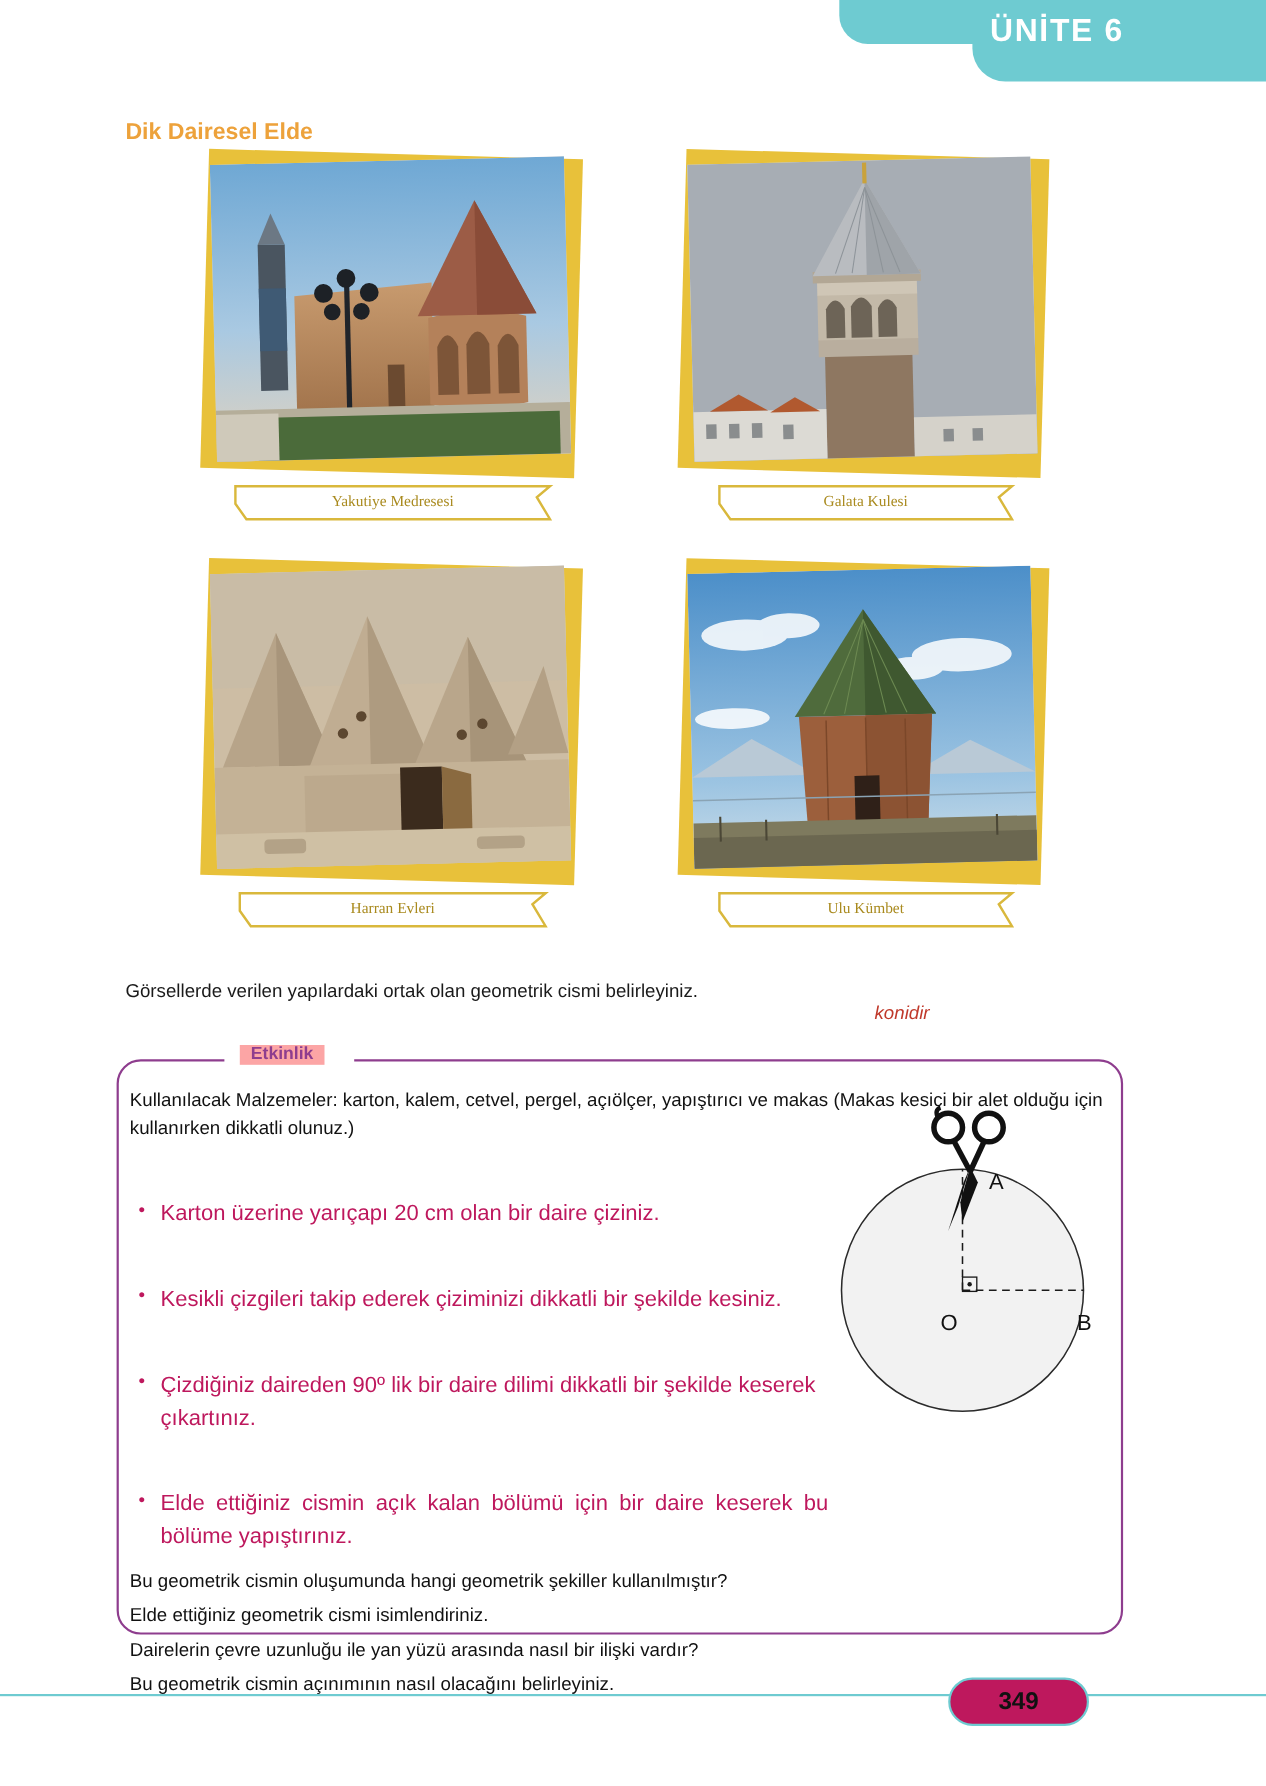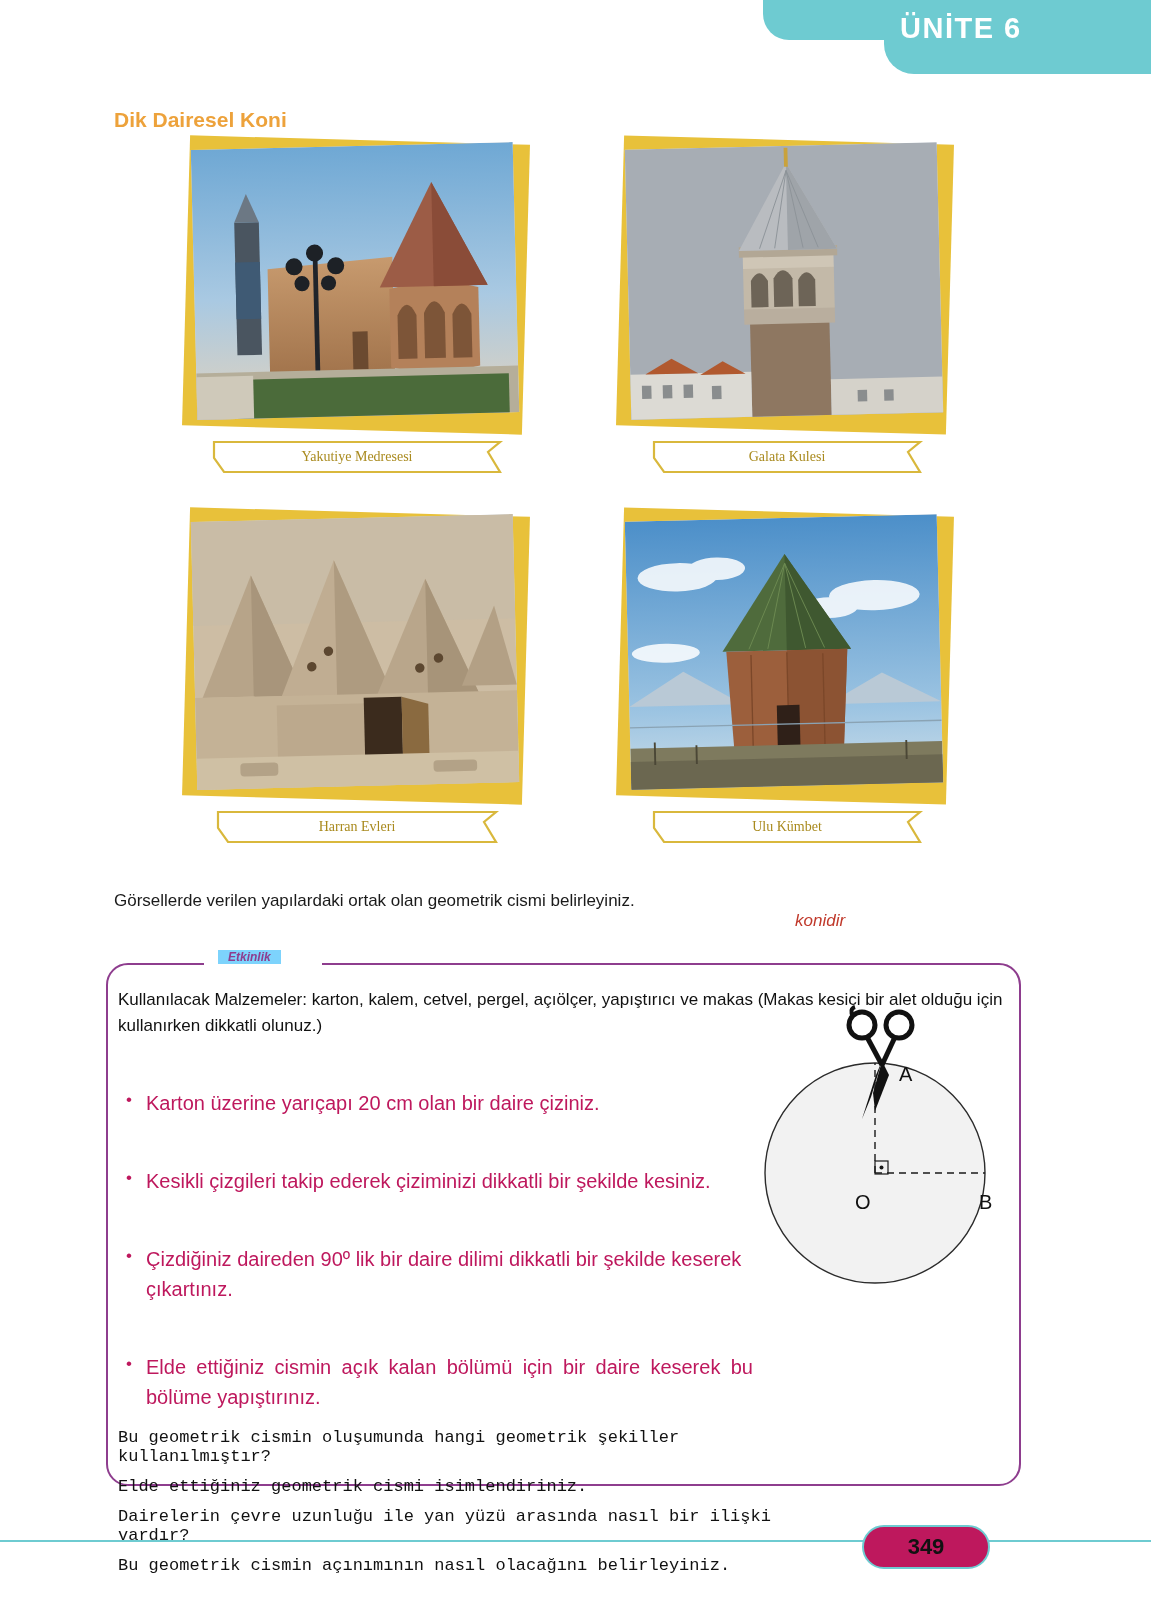--- a/index.html
+++ b/index.html
@@ -74,40 +74,40 @@
   .activity-box {
     position: absolute; left: 106px; top: 963px; width: 915px; height: 523px;
     border: 2px solid var(--purple); border-radius: 22px;
   }
   .activity-notch {
     position: absolute; left: 96px; top: -12px; height: 22px; width: 118px;
     background: #ffffff;
   }
   .activity-label {
     position: absolute; left: 110px; top: -15px;
-    font-size: 12px; font-weight: bold; color: var(--purple);
-    background: #7dd3fc; padding: 0 10px; z-index: 4; font-style: italic;
+    font-size: 16px; font-weight: bold; color: var(--purple);
+    background: #fca5a5; padding: 0 10px; z-index: 4;
   }
   .activity-inner { position: absolute; inset: 0; padding: 22px 22px 0 10px; }
 
   .intro-para {
     font-size: 17px; line-height: 1.55; color: #111; margin: 0 0 14px 0;
     width: 885px;
   }
   ul.steps { list-style: none; margin: 0; padding: 0; width: 635px; }
   ul.steps li {
     position: relative; padding-left: 28px; margin-bottom: 10px;
     font-size: 20px; line-height: 1.5; color: #be185d; margin-top: 48px;
   }
   ul.steps li::before {
     content: "•"; position: absolute; left: 8px; top: -1px; font-size: 17px;
   }
   li.justified { text-align: justify; }
   .tail-questions { margin-top: 16px; width: 660px; }
-  .tail-questions p { margin: 0 0 11px 0; font-size: 17px; color: #111; font-family: Liberation Mono, monospace; }
+  .tail-questions p { margin: 0 0 11px 0; font-size: 17px; color: #111; }
 
   
   .diagram { position: absolute; right: 8px; top: 28px; width: 262px; height: 320px; }
 
   
   .footer-rule {
     position: absolute; left: 0; top: 1540px; width: 1151px; height: 2px;
     background: var(--teal);
   }
   .page-badge {
@@ -124,21 +124,21 @@
 </style>
 </head>
 <body>
 
 <div class="unit-header">
   <div class="unit-band-top"></div>
   <div class="unit-band-bottom"></div>
   <div class="unit-title">ÜNİTE 6</div>
 </div>
 
-<div class="section-heading">Dik Dairesel Koni</div>
+<div class="section-heading">Dik Dairesel Elde</div>
 
 <div class="photo-card" style="left:186px; top:140px; width:340px; height:290px;">
   <div class="photo-backing"></div>
   <div class="photo-frame">
     <svg class="photo-art" viewBox="0 0 340 290" preserveAspectRatio="none">
       <defs>
         <linearGradient id="sky1" x1="0" y1="0" x2="0" y2="1">
           <stop offset="0%" stop-color="#6fa8d4"></stop>
             <stop offset="55%" stop-color="#a9c9e2"></stop>
           <stop offset="100%" stop-color="#e3d3bd"></stop>

